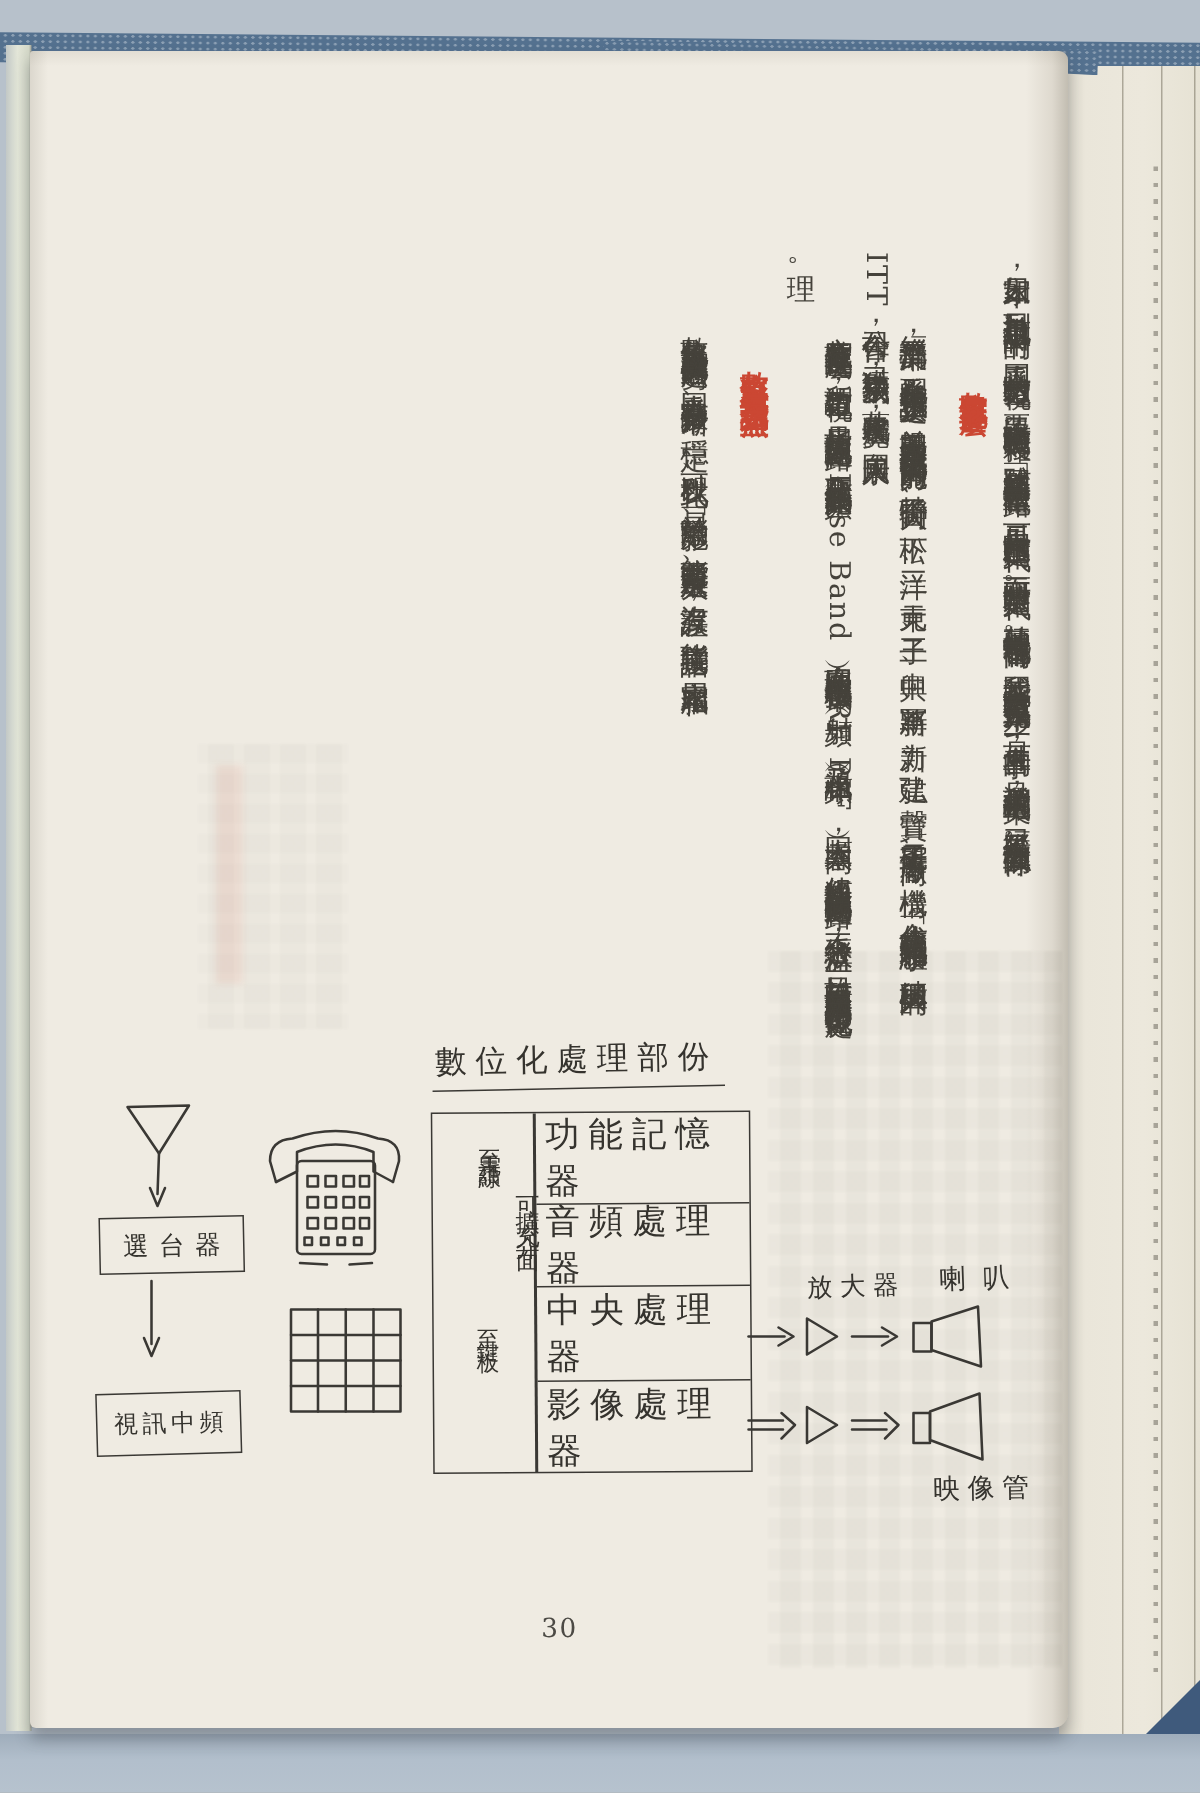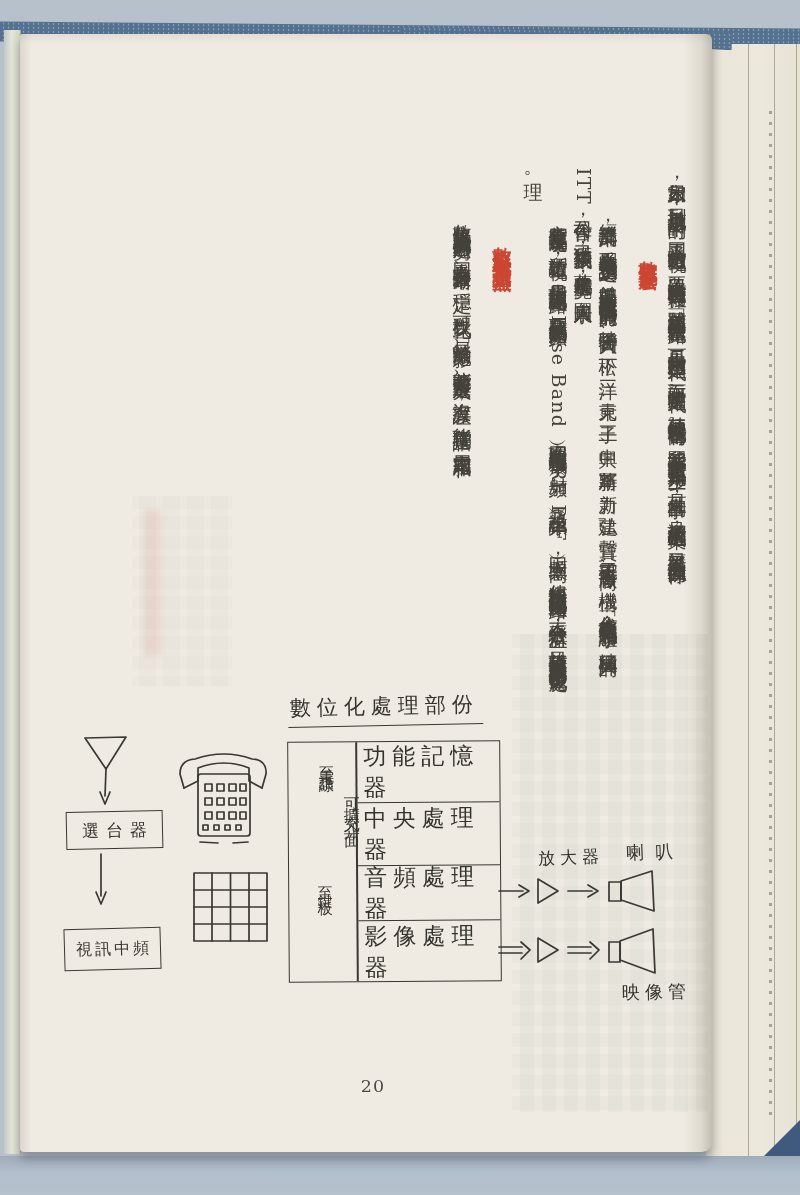--- a/index.html
+++ b/index.html
@@ -178,22 +178,22 @@
       <path class="ink" d="M2 20 L75 20 M2 37 L75 37 M2 54 L75 54"></path>
     </svg>
 
     <div class="module-table hand">
       <div class="mt-divider"></div>
       <span class="vlabel io-phone">至電話線</span>
       <span class="vlabel io-expand">可擴充介面</span>
       <span class="vlabel io-keypad">至鍵板</span>
       <div class="mt-rows">
         <div class="mt-row r1">功能記憶器</div>
+        <div class="mt-row r3">音頻處理器</div>
         <div class="mt-row r2">中央處理器</div>
-        <div class="mt-row r3">音頻處理器</div>
         <div class="mt-row r4">影像處理器</div>
       </div>
     </div>
 
     <div class="amp-label hand">放大器</div>
     <div class="spk-label hand">喇叭</div>
 
     <svg class="dgsvg" style="left:477px;top:848px" width="36" height="18" viewBox="0 0 36 18">
       <path class="ink" d="M2 9 L26 9"></path>
         <path class="ink" d="M22 3 L32 9 L22 15"></path>
@@ -221,16 +221,16 @@
       <path class="ink" d="M2 7 L25 7 M2 13 L25 13"></path>
         <path class="ink" d="M24 2 L33 10 L24 19"></path>
     </svg>
     <svg class="dgsvg" style="left:586px;top:892px" width="58" height="52" viewBox="0 0 58 52">
       <rect class="ink" x="3" y="16" width="11" height="20"></rect>
       <path class="ink" d="M14 15 L47 3 L49 47 L14 34 Z"></path>
     </svg>
 
     <div class="crt-label hand">映像管</div>
 
-    <div class="pageno">20</div>
+    <div class="pageno">30</div>
     <div class="gutter-shade"></div>
   </div>
 </div>
 
 </body></html>

